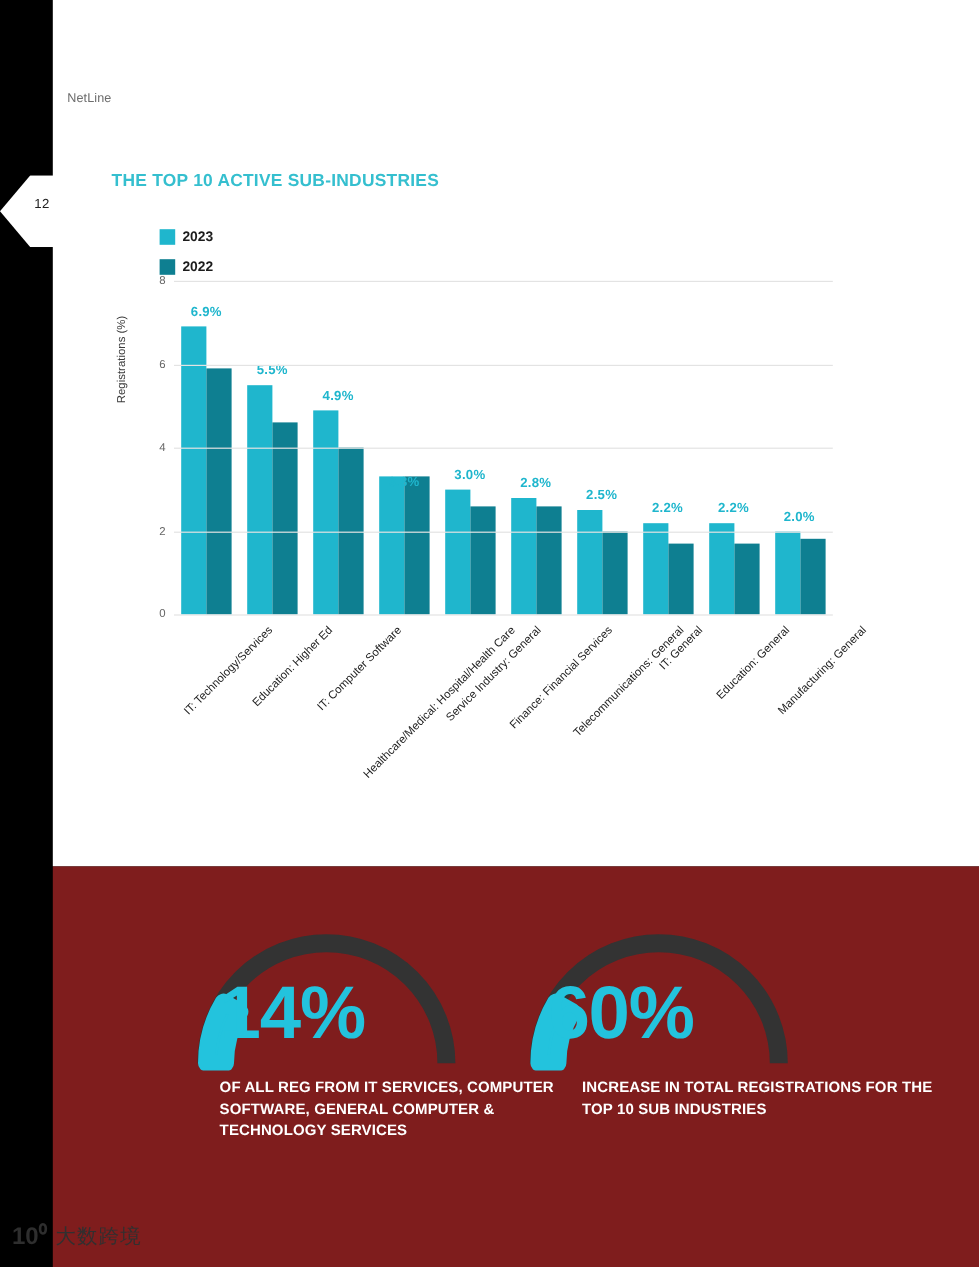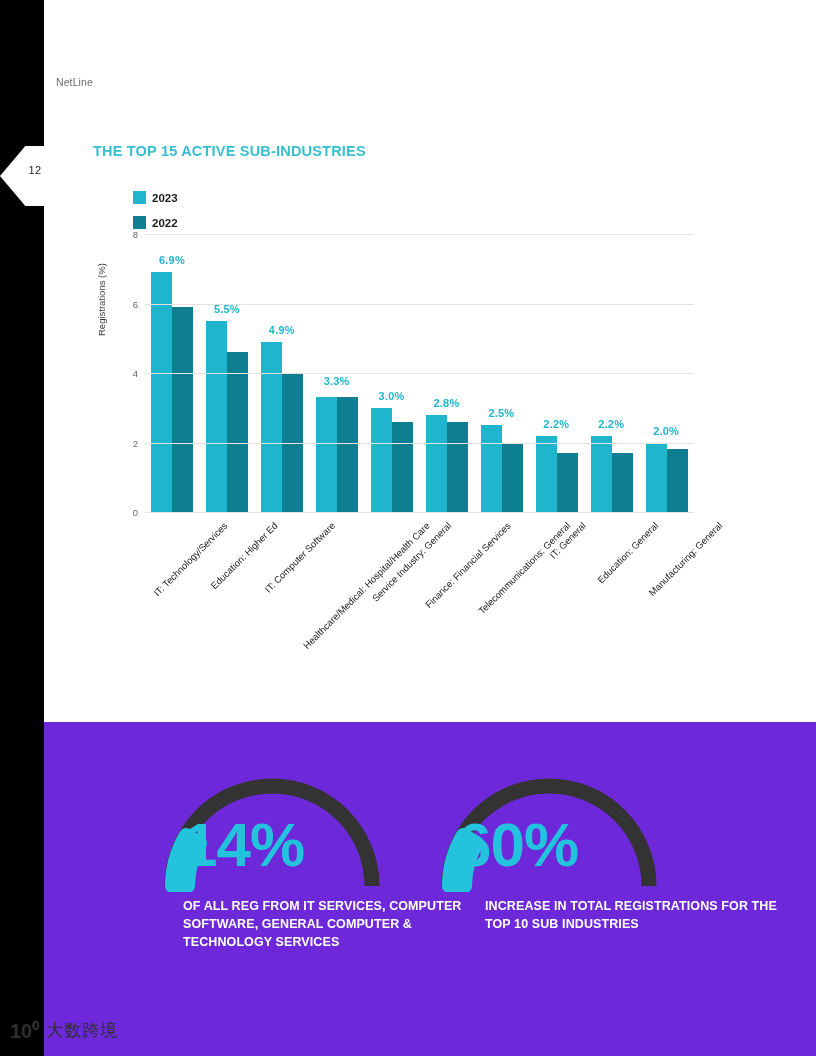--- a/index.html
+++ b/index.html
@@ -138,21 +138,21 @@
     transform-origin: right top;
     transform: translateX(-50%) rotate(-45deg);
     font-size: 9.5px; color: #222;
     white-space: nowrap;
   }
 
   
   .stats {
     position: absolute;
     left: 0; top: 722px; width: 816px; height: 334px;
-    background: #6d28d9;
+    background: #7f1d1d;
     z-index: 3;
   }
   .stat {
     position: absolute;
     top: 42px;
     width: 330px;
   }
   .stat.one { left: 148px; }
   .stat.two { left: 425px; }
   .gauge {
@@ -197,21 +197,21 @@
   <div class="white-panel"></div>
 
   <div class="left-tab"></div>
   <div class="notch"></div>
   <div class="page-num">12</div>
 
   <div class="doc-header">
     <div class="right-txt">NetLine</div>
   </div>
 
-  <div class="chart-title">THE TOP 15 ACTIVE SUB-INDUSTRIES</div>
+  <div class="chart-title">THE TOP 10 ACTIVE SUB-INDUSTRIES</div>
 
   <div class="legend">
     <div class="legend-item">
       <span class="legend-swatch" style="background:#1fb6cd"></span>
       <span class="legend-label">2023</span>
     </div>
     <div class="legend-item">
       <span class="legend-swatch" style="background:#0e7f91"></span>
       <span class="legend-label">2022</span>
     </div>
@@ -232,21 +232,21 @@
             <div class="dlabel" style="bottom: 197.125px; color: rgb(31, 182, 205);">5.5%</div>
           </div>
           <div class="group">
             <div class="bar y2023" style="height: 170.275px; background: rgb(31, 182, 205);"></div>
             <div class="bar y2022" style="height: 139px; background: rgb(14, 127, 145);"></div>
             <div class="dlabel" style="bottom: 176.275px; color: rgb(31, 182, 205);">4.9%</div>
           </div>
           <div class="group">
             <div class="bar y2023" style="height: 114.675px; background: rgb(31, 182, 205);"></div>
             <div class="bar y2022" style="height: 114.675px; background: rgb(14, 127, 145);"></div>
-            <div class="dlabel" style="bottom: 125px; color: rgb(31, 182, 205);">3.3%</div>
+            <div class="dlabel" style="bottom: 104px; color: rgb(31, 182, 205);">3.3%</div>
           </div>
           <div class="group">
             <div class="bar y2023" style="height: 104.25px; background: rgb(31, 182, 205);"></div>
             <div class="bar y2022" style="height: 90.35px; background: rgb(14, 127, 145);"></div>
             <div class="dlabel" style="bottom: 110.25px; color: rgb(31, 182, 205);">3.0%</div>
           </div>
           <div class="group">
             <div class="bar y2023" style="height: 97.3px; background: rgb(31, 182, 205);"></div>
             <div class="bar y2022" style="height: 90.35px; background: rgb(14, 127, 145);"></div>
             <div class="dlabel" style="bottom: 103.3px; color: rgb(31, 182, 205);">2.8%</div>

